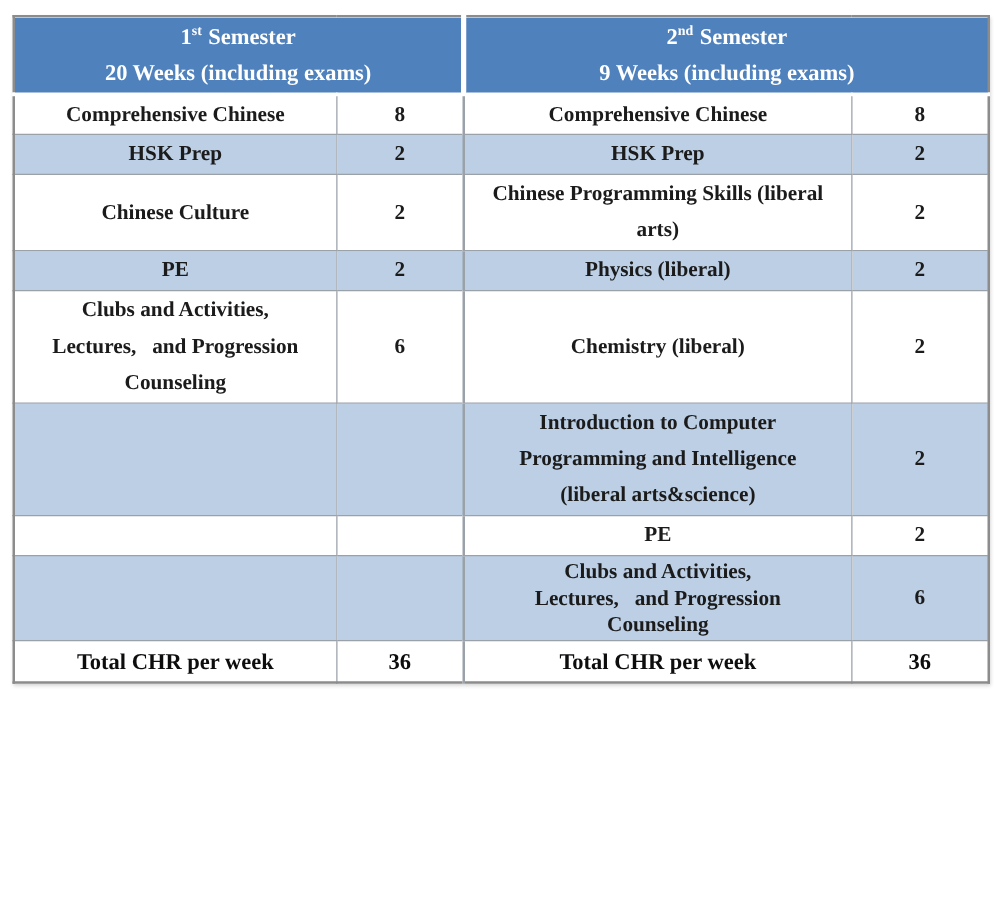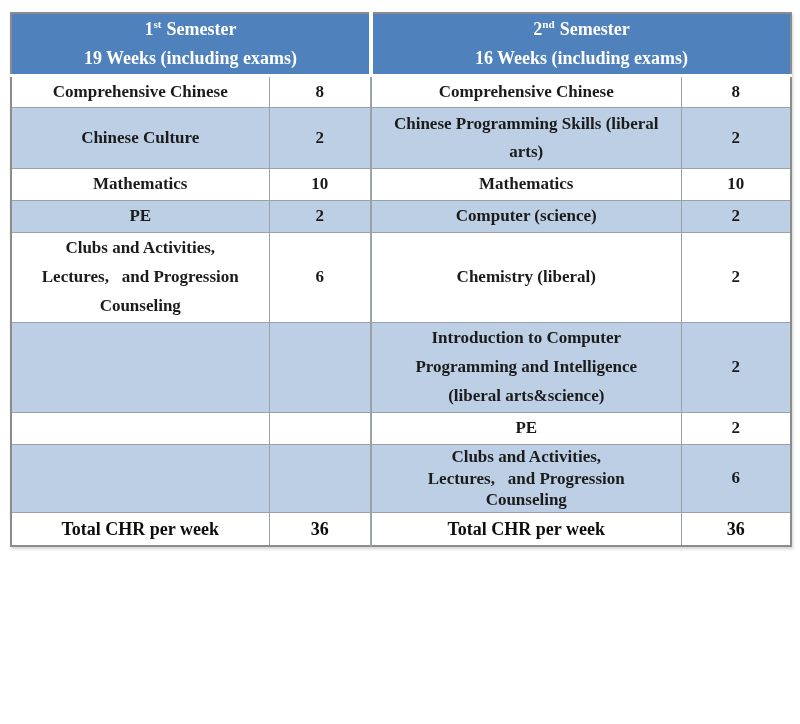--- a/index.html
+++ b/index.html
@@ -89,52 +89,52 @@
     <colgroup>
       <col style="width:258px">
       <col style="width:102px">
       <col style="width:310px">
       <col style="width:110px">
     </colgroup>
     <thead>
       <tr class="sem-header" style="height:58px">
         <td colspan="2" class="first-half">
           <div><span>1</span><sup class="ordinal">st</sup><span class="sem-word">Semester</span></div>
-          <div>19 Weeks (including exams)</div>
+          <div>20 Weeks (including exams)</div>
         </td>
         <td colspan="2" class="sem2-start">
           <div><span>2</span><sup class="ordinal">nd</sup><span class="sem-word">Semester</span></div>
-          <div>16 Weeks (including exams)</div>
+          <div>9 Weeks (including exams)</div>
         </td>
       </tr>
     </thead>
     <tbody>
       <tr style="height:30px">
         <td class="course">Comprehensive Chinese</td>
         <td>8</td>
         <td class="course sem2-start">Comprehensive Chinese</td>
         <td>8</td>
       </tr>
+      <tr style="height:30px">
+        <td class="course">HSK Prep</td>
+        <td>2</td>
+        <td class="course sem2-start">HSK Prep</td>
+        <td>2</td>
+      </tr>
       <tr style="height:61px">
         <td class="course">Chinese Culture</td>
         <td>2</td>
         <td class="course sem2-start">Chinese Programming Skills (liberal
 arts)</td>
         <td>2</td>
       </tr>
       <tr style="height:30px">
-        <td class="course">Mathematics</td>
-        <td>10</td>
-        <td class="course sem2-start">Mathematics</td>
-        <td>10</td>
-      </tr>
-      <tr style="height:30px">
         <td class="course">PE</td>
         <td>2</td>
-        <td class="course sem2-start">Computer (science)</td>
+        <td class="course sem2-start">Physics (liberal)</td>
         <td>2</td>
       </tr>
       <tr style="height:90px">
         <td class="course">Clubs and Activities,
 Lectures,   and Progression
 Counseling</td>
         <td>6</td>
         <td class="course sem2-start">Chemistry (liberal)</td>
         <td>2</td>
       </tr>

